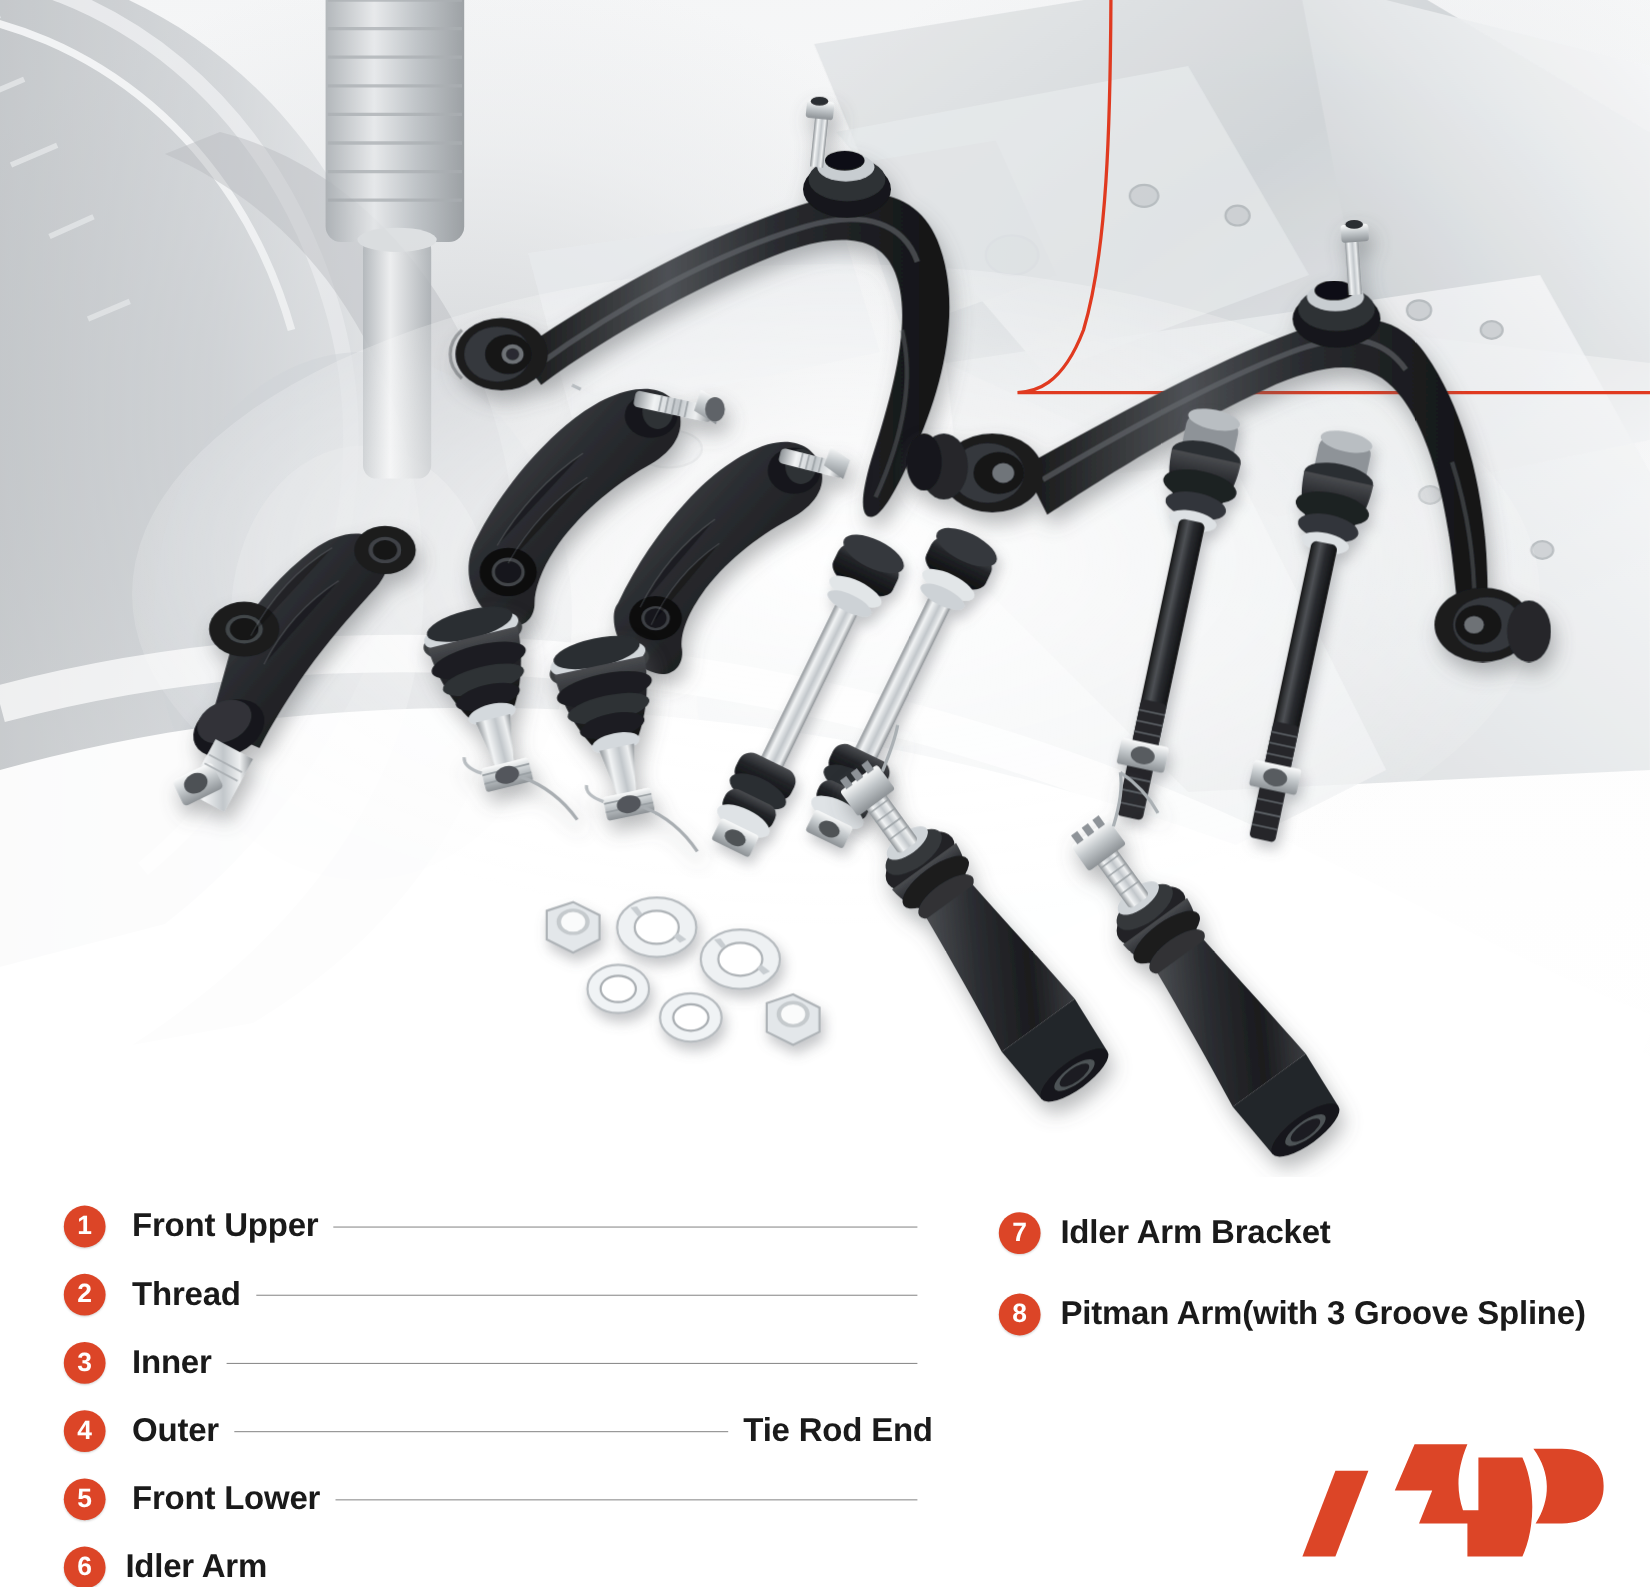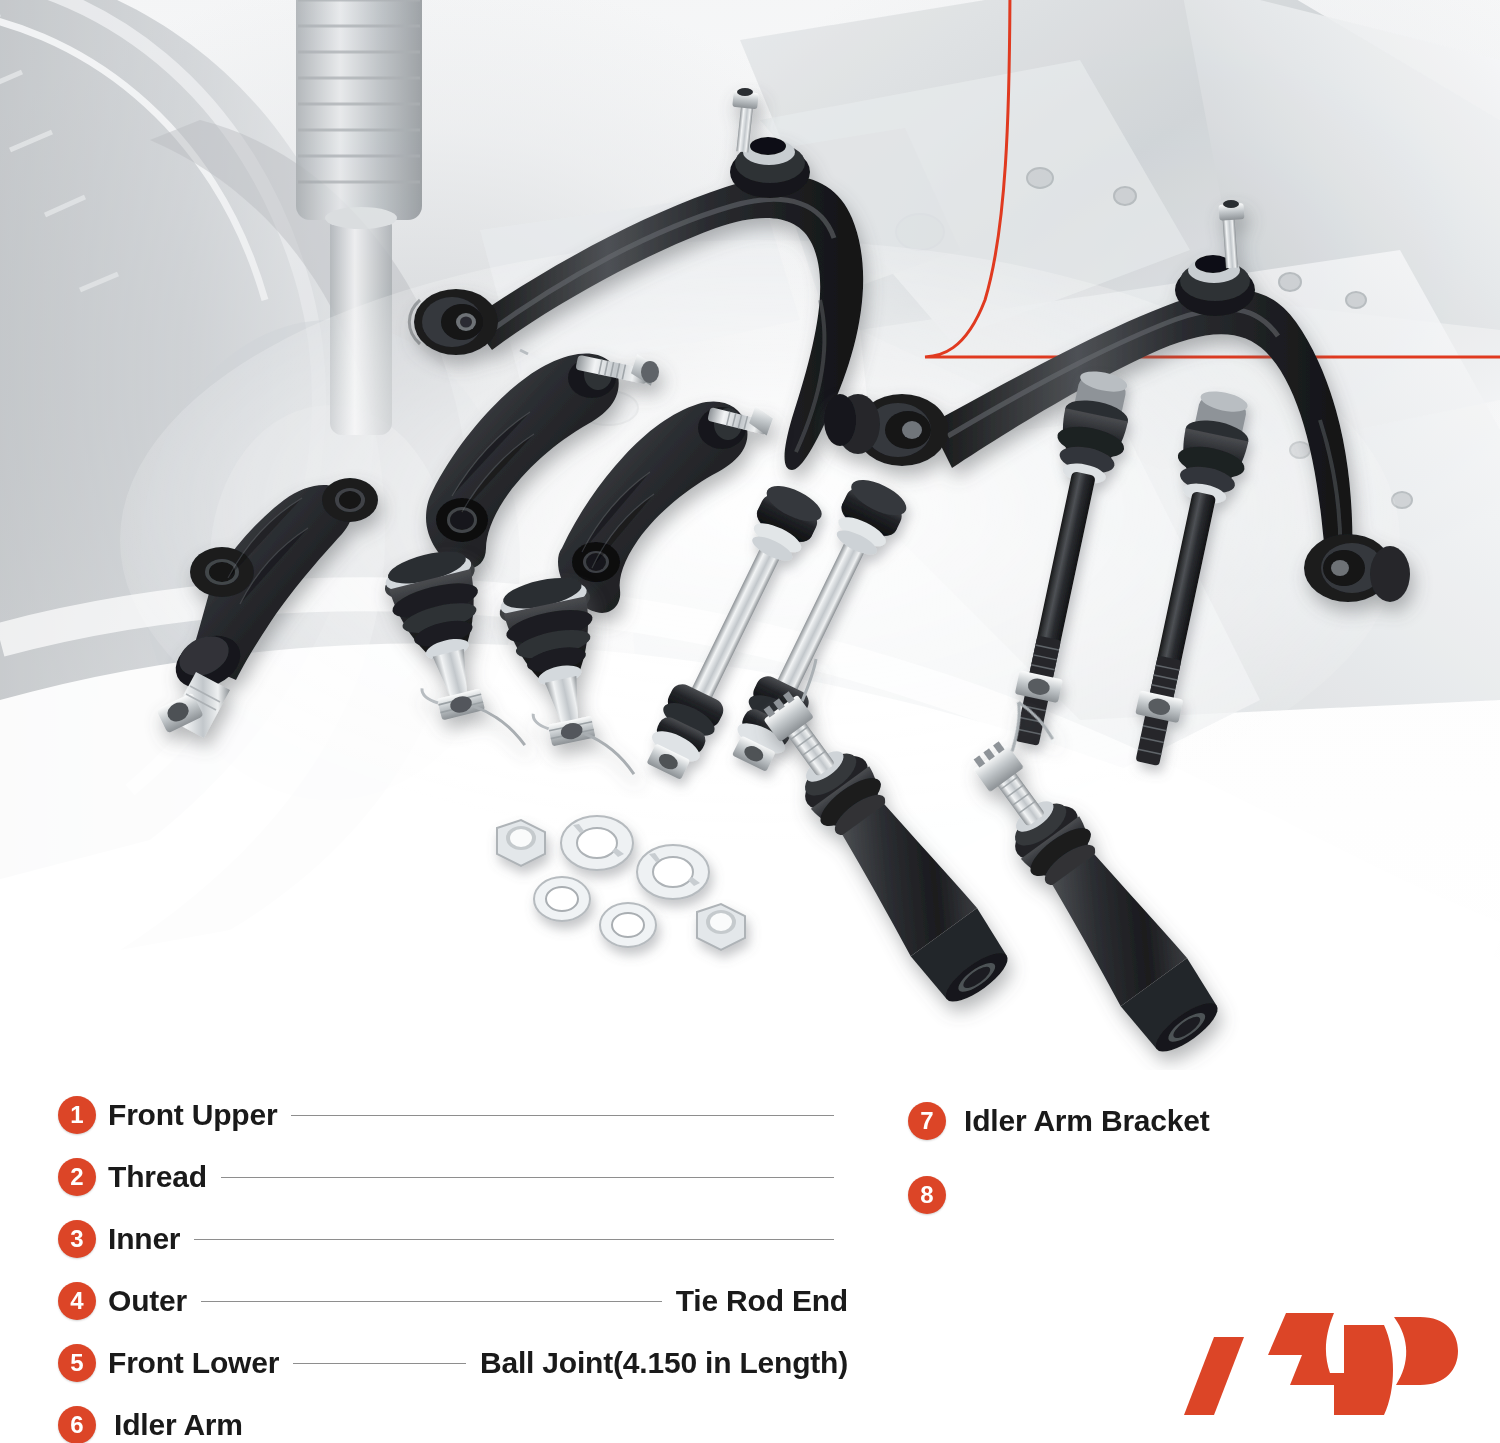--- a/index.html
+++ b/index.html
@@ -50,21 +50,21 @@
     font-size:24px; font-weight:bold;
     display:flex; align-items:center; justify-content:center;
     line-height:1;
     box-shadow:0 1px 2px rgba(0,0,0,.18);
     letter-spacing:0;
   }
   .lg-text{
     font-size:30px; font-weight:bold; color:#1a1a1a;
     white-space:nowrap; letter-spacing:-.2px;
   }
-  .lg-pre{ margin-left:12px; }
+  .lg-pre{ margin-left:24px; }
   .lg-rule{
     flex:1 1 auto; height:0; border-top:1.6px solid #8e8e8e;
     margin:0 14px; min-width:18px;
   }
   .lg-post{ }
   .single .lg-pre{ margin-left:18px; }
 
   
   #legend-col-right .legend-row{ height:74px; }
   #legend-col-right .lg-pre{ margin-left:18px; }
@@ -641,39 +641,39 @@
       <div class="badge">4</div>
       <div class="lg-text lg-pre">Outer</div>
       <div class="lg-rule"></div>
       <div class="lg-text lg-post">Tie Rod End</div>
     </div>
 
     <div class="legend-row">
       <div class="badge">5</div>
       <div class="lg-text lg-pre">Front Lower</div>
       <div class="lg-rule"></div>
-      <div class="lg-text lg-post">Ball Joint(4.150 in Length)</div>
     </div>
 
     <div class="legend-row single">
       <div class="badge">6</div>
       <div class="lg-text lg-pre">Idler Arm</div>
     </div>
 
   </div>
 
   <div class="legend-col" id="legend-col-right">
 
     <div class="legend-row single">
       <div class="badge">7</div>
       <div class="lg-text lg-pre">Idler Arm Bracket</div>
     </div>
 
     <div class="legend-row single">
       <div class="badge">8</div>
+      <div class="lg-text lg-pre">Pitman Arm(with 3 Groove Spline)</div>
     </div>
 
   </div>
 
   <svg id="brand-logo" viewBox="0 0 300 110">
     <g fill="#DC4527">
 
       <path d="M56,26 L86,26 L56,104 L26,104 Z"></path>
 
       <path d="M128,2 L176,2 C 166,26 166,44 172,62 L186,62 L186,14 L226,14

